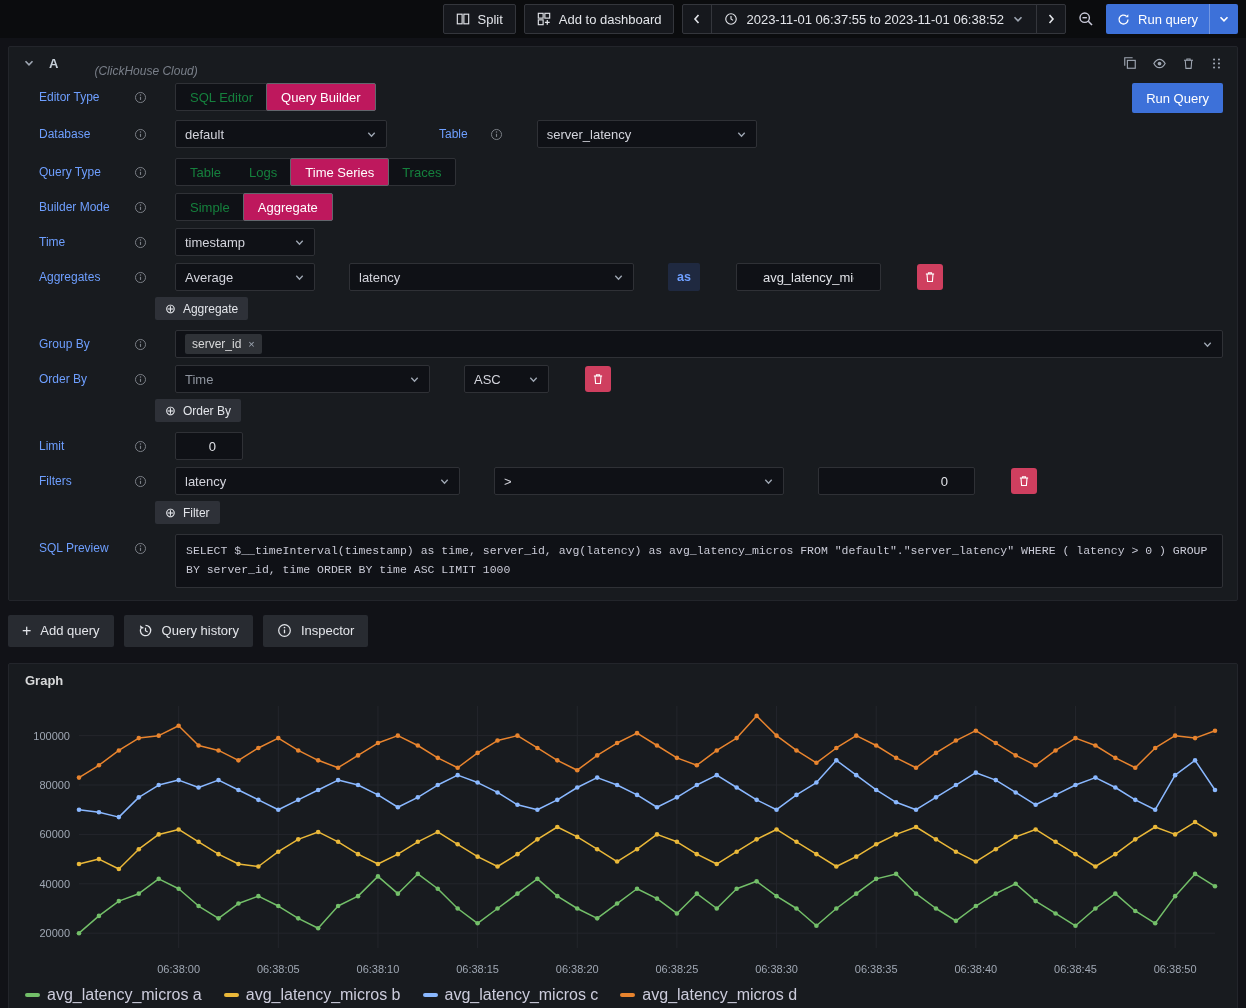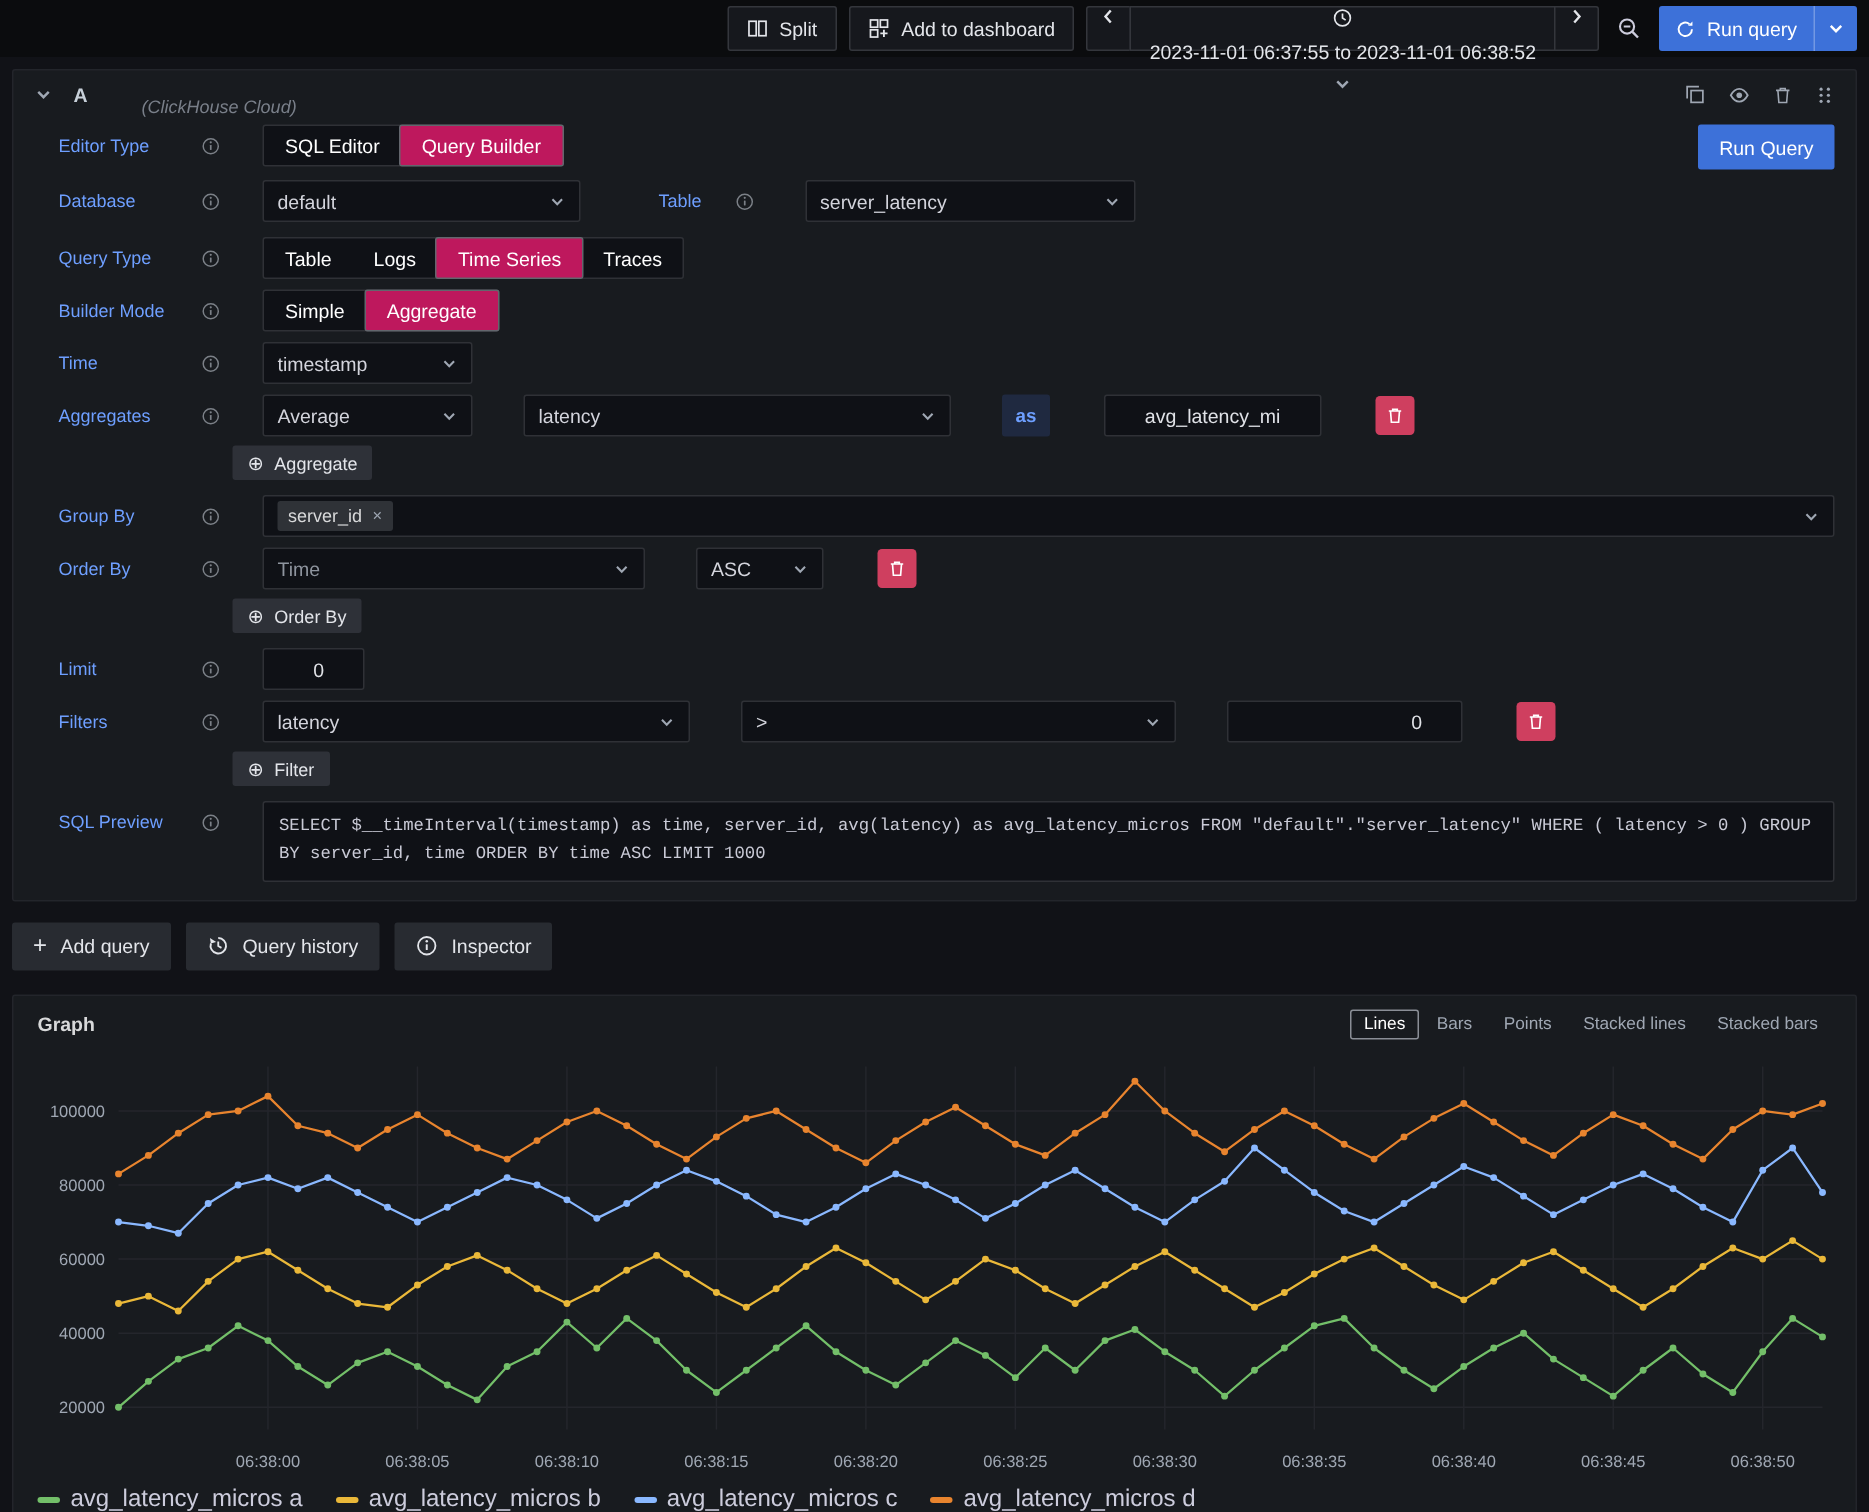--- a/index.html
+++ b/index.html
@@ -8,21 +8,21 @@
   svg{display:block;}
 
   
   .topbar{height:38px;background:#0b0c0e;display:flex;align-items:center;padding:0 8px;gap:8px;}
   .ds-picker{display:flex;align-items:center;gap:8px;height:30px;padding:0 10px;border:1px solid #2f3136;border-radius:2px;min-width:198px;cursor:pointer;color:#e6e8ec;font-weight:500;}
   .ch-logo{width:16px;height:16px;border-radius:2px;background:repeating-linear-gradient(90deg,#f5c842 0 1.8px,#15171c 1.8px 3.6px);}
   .caret{color:#9fa7b3;display:flex;align-items:center;}
   .spacer{flex:1;}
   .tb-btn{display:flex;align-items:center;gap:8px;height:30px;padding:0 12px;background:#16181d;border:1px solid #34363c;border-radius:2px;color:#e3e5ea;font-weight:500;cursor:pointer;white-space:nowrap;}
   .tp-group{display:flex;}
-  .tp-group .tb-btn{border-radius:0;margin-left:-1px;flex-direction:column;}
+  .tp-group .tb-btn{border-radius:0;margin-left:-1px;}
   .tp-group .tb-btn:first-child{border-radius:2px 0 0 2px;margin-left:0;}
   .tp-group .tb-btn:last-child{border-radius:0 2px 2px 0;}
   .icon-only{padding:0 8px;}
   .ghost-btn{background:none;border:none;color:#ccccdc;display:flex;align-items:center;padding:0 4px;cursor:pointer;}
   .run-btn{display:flex;height:30px;background:#3d71d9;border-radius:2px;overflow:hidden;color:#fff;cursor:pointer;}
   .run-main{display:flex;align-items:center;gap:8px;padding:0 11px;font-weight:500;}
   .run-caret{display:flex;align-items:center;padding:0 8px;border-left:1px solid rgba(255,255,255,.28);}
 
   
   .panel{margin:8px;background:#181b1f;border:1px solid #23252b;border-radius:2px;}
@@ -39,21 +39,21 @@
   .info{color:#7b8087;display:flex;}
   .indent{margin-left:132px;}
 
   .select{display:flex;align-items:center;background:#0f1116;border:1px solid #2f3136;border-radius:2px;height:28px;padding:0 9px;color:#d3d4dc;cursor:pointer;}
   .select .sval{flex:1;overflow:hidden;white-space:nowrap;}
   .select .caret{margin-left:8px;}
   .dim .sval{color:#8e949e;}
   .tinput{background:#0f1116;border:1px solid #2f3136;border-radius:2px;height:28px;padding:0 26px;color:#e0e2e7;font-size:13px;font-family:inherit;outline:none;text-align:right;}
 
   .rgroup{display:inline-flex;background:#0f1116;border:1px solid #2f3136;border-radius:2px;height:28px;}
-  .ropt{display:flex;align-items:center;padding:0 14px;color:#ffffff;font-weight:500;cursor:pointer;border-radius:2px;}
+  .ropt{display:flex;align-items:center;padding:0 14px;color:#15803d;font-weight:500;cursor:pointer;border-radius:2px;}
   .ropt.selected{background:#be185d;color:#fff;border:1px solid #63666d;margin:-1px;}
 
   .as-chip{height:28px;display:flex;align-items:center;padding:0 9px;background:#1f2940;color:#6e9fff;font-weight:600;font-size:12.5px;border-radius:2px;cursor:pointer;}
   .del-btn{width:26px;height:26px;margin-top:1px;border-radius:3px;background:#cf3f5f;color:#fff;display:flex;align-items:center;justify-content:center;cursor:pointer;}
   .add-btn{display:inline-flex;align-items:center;gap:7px;height:23px;padding:0 10px;background:#2e3138;border-radius:2px;color:#e3e5ea;font-size:12px;font-weight:500;cursor:pointer;}
   .plus-circle{font-size:13px;line-height:1;}
   .chip{display:inline-flex;align-items:center;gap:7px;background:#2f3237;border-radius:2px;padding:3px 7px;font-size:12px;color:#d8d9da;}
   .chip .x{color:#9fa7b3;cursor:pointer;font-size:11px;}
   .wide{flex:1;}
   .sql{flex:1;background:#0f1116;border:1px solid #2f3136;border-radius:2px;padding:7px 10px;font-family:"Liberation Mono","DejaVu Sans Mono",monospace;font-size:11.5px;line-height:1.65;color:#c9cad6;word-break:break-all;}
@@ -545,27 +545,20 @@
           <circle cx="8" cy="4.8" r="0.9" fill="currentColor"></circle>
         </svg>
       </span>
     <span>Inspector</span>
   </div>
 </div>
 
 <div class="panel graph-panel">
   <div class="g-header">
     <span class="g-title">Graph</span>
-    <div class="g-modes">
-      <span class="g-mode selected">Lines</span>
-      <span class="g-mode">Bars</span>
-      <span class="g-mode">Points</span>
-      <span class="g-mode">Stacked lines</span>
-      <span class="g-mode">Stacked bars</span>
-    </div>
   </div>
   <div class="chart-wrap">
       <svg viewBox="0 0 1212 292" class="chart-svg">
         <line x1="62" x2="1198" y1="241.18367346938777" y2="241.18367346938777" stroke="#24262c" stroke-width="1"></line>
         <text x="53" y="245.18367346938777" text-anchor="end" fill="#9fa7b3" font-size="11" font-family="Liberation Sans, sans-serif">20000</text>
         <line x1="62" x2="1198" y1="191.79591836734693" y2="191.79591836734693" stroke="#24262c" stroke-width="1"></line>
         <text x="53" y="195.79591836734693" text-anchor="end" fill="#9fa7b3" font-size="11" font-family="Liberation Sans, sans-serif">40000</text>
         <line x1="62" x2="1198" y1="142.40816326530611" y2="142.40816326530611" stroke="#24262c" stroke-width="1"></line>
         <text x="53" y="146.40816326530611" text-anchor="end" fill="#9fa7b3" font-size="11" font-family="Liberation Sans, sans-serif">60000</text>
         <line x1="62" x2="1198" y1="93.02040816326532" y2="93.02040816326532" stroke="#24262c" stroke-width="1"></line>

